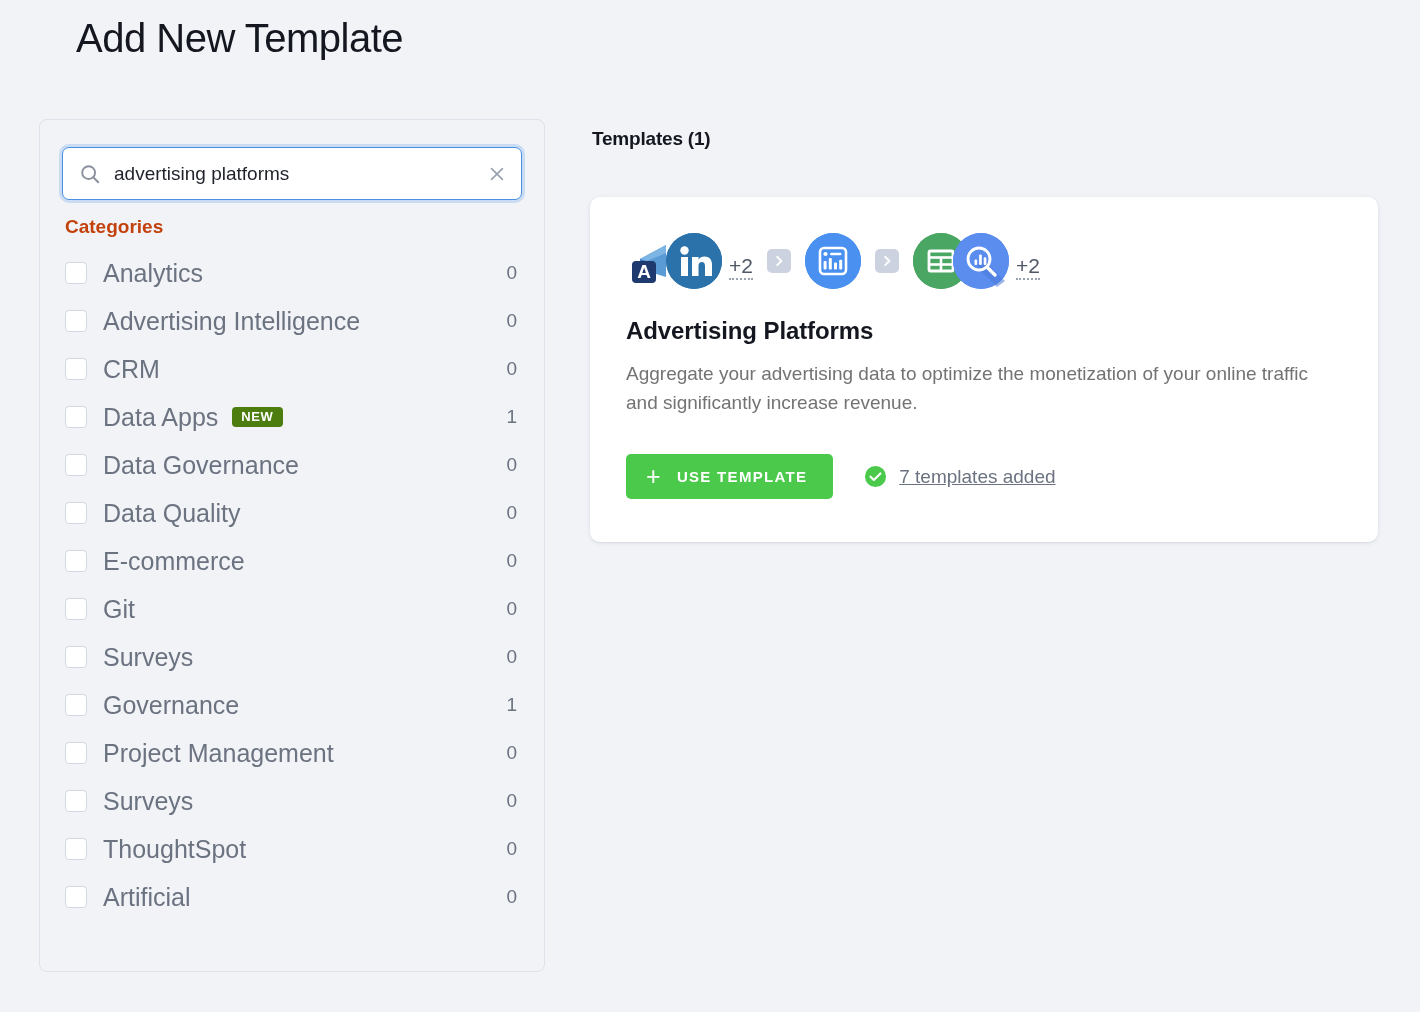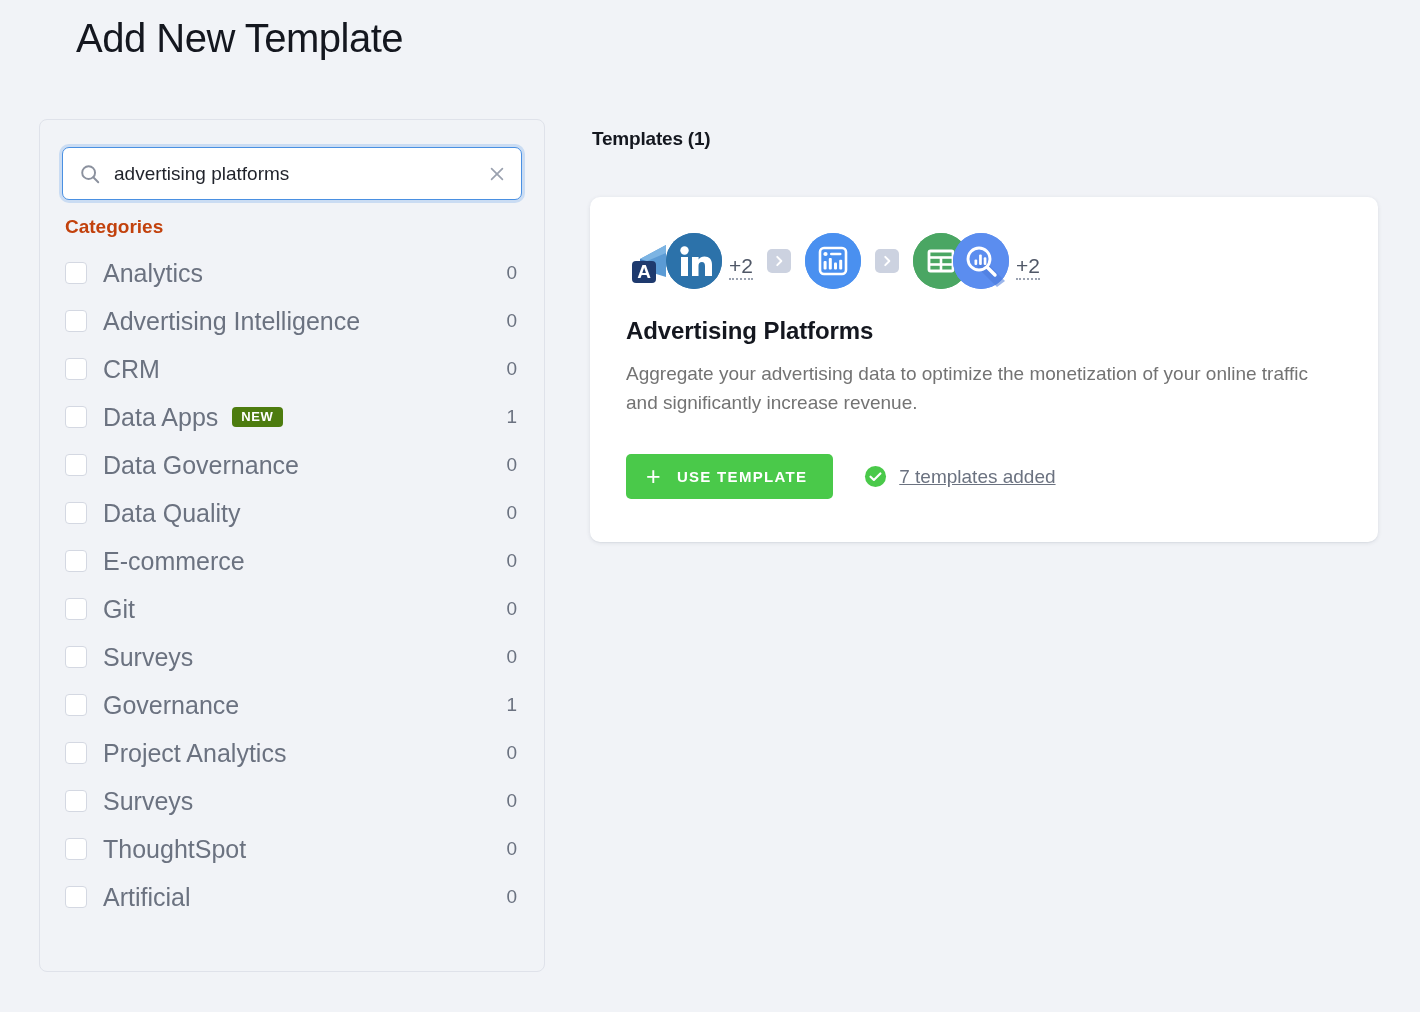--- a/index.html
+++ b/index.html
@@ -285,21 +285,21 @@
         <span class="cat-label">Surveys</span>
         <span class="cat-count">0</span>
       </div>
       <div class="cat-row">
         <span class="cat-checkbox"></span>
         <span class="cat-label">Governance</span>
         <span class="cat-count">1</span>
       </div>
       <div class="cat-row">
         <span class="cat-checkbox"></span>
-        <span class="cat-label">Project Analytics</span>
+        <span class="cat-label">Project Management</span>
         <span class="cat-count">0</span>
       </div>
       <div class="cat-row">
         <span class="cat-checkbox"></span>
         <span class="cat-label">Surveys</span>
         <span class="cat-count">0</span>
       </div>
       <div class="cat-row">
         <span class="cat-checkbox"></span>
         <span class="cat-label">ThoughtSpot</span>

